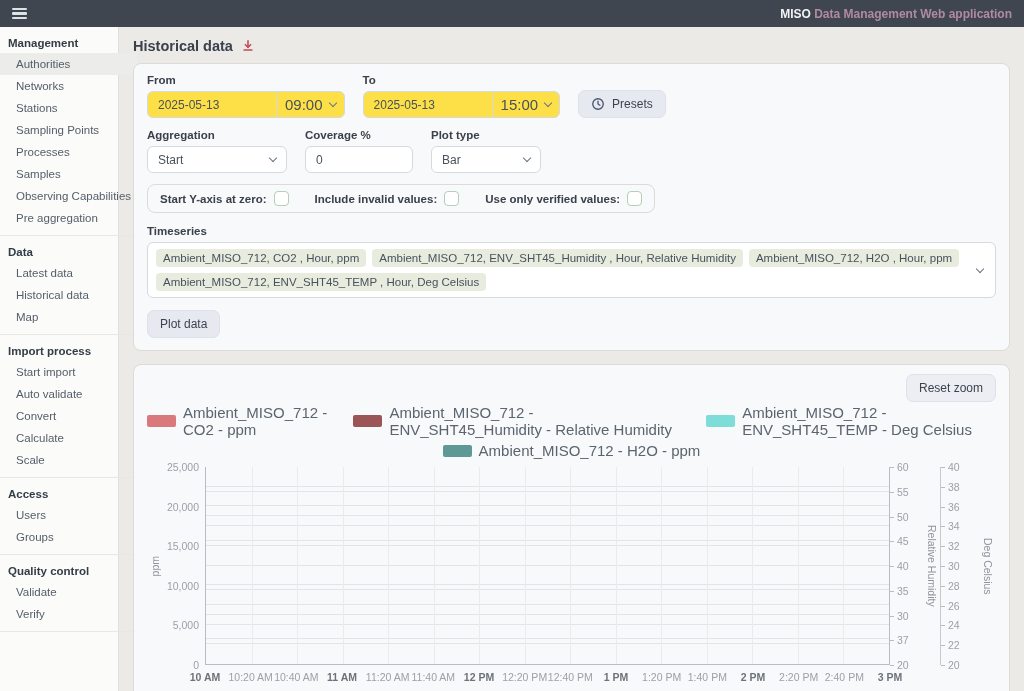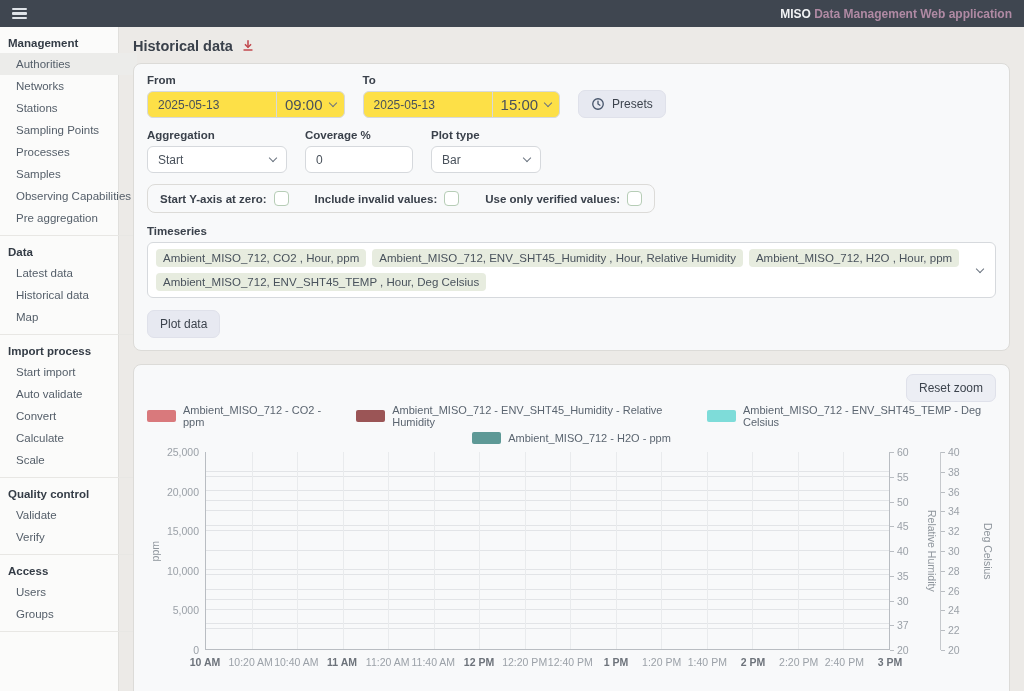--- a/index.html
+++ b/index.html
@@ -52,21 +52,21 @@
   .ts-select { position:relative; background:#fff; border:1px solid #d6d9dd; border-radius:6px; padding:6px 28px 6px 8px; min-height:48px; display:flex; flex-wrap:wrap; gap:6px; align-content:flex-start; cursor:pointer; }
   .ts-tag { background:#e7ecdf; color:#49525c; border-radius:4px; padding:3px 7px; font-size:11.5px; white-space:nowrap; }
   .ts-chev { position:absolute; right:12px; top:50%; margin-top:-4px; }
   .plot-btn-row { margin-top:12px; }
 
   
   .chart-card { margin-top:13px; padding:9px 13px 8px 13px; height:350px; display:flex; flex-direction:column; }
   .chart-toolbar { display:flex; justify-content:flex-end; }
   .legend { display:flex; flex-direction:column; gap:4px; margin-top:2px; }
   .legend-row { display:flex; justify-content:center; gap:26px; }
-  .legend-item { display:flex; align-items:center; gap:7px; font-size:11px; color:#5b6570; }
+  .legend-item { display:flex; align-items:center; gap:7px; font-size:15px; color:#5b6570; }
   .legend-swatch { width:29px; height:12px; border-radius:2px; flex:0 0 auto; }
 
   .chart-row { display:flex; align-items:flex-start; margin-top:8px; flex:1; }
   .ytitle { width:16px; height:198px; display:flex; align-items:center; justify-content:center; font-size:10.5px; color:#8e959c; }
   .ytitle span { writing-mode:vertical-rl; transform:rotate(180deg); }
   .ytitle-right span { writing-mode:vertical-rl; transform:none; }
   .ylabels { position:relative; height:198px; font-size:10.5px; color:#9ba1a8; }
   .ylabels-left { width:42px; }
   .ylabels-left .yl { position:absolute; right:6px; transform:translateY(50%); }
   .ylabels-right { width:34px; }
@@ -124,28 +124,28 @@
         </div>
         <div class="sb-section">
           <div class="sb-header">Import process</div>
           <div class="sb-item">Start import</div>
           <div class="sb-item">Auto validate</div>
           <div class="sb-item">Convert</div>
           <div class="sb-item">Calculate</div>
           <div class="sb-item">Scale</div>
         </div>
         <div class="sb-section">
+          <div class="sb-header">Access</div>
+          <div class="sb-item">Users</div>
+          <div class="sb-item">Groups</div>
+        </div>
+        <div class="sb-section">
           <div class="sb-header">Quality control</div>
           <div class="sb-item">Validate</div>
           <div class="sb-item">Verify</div>
-        </div>
-        <div class="sb-section">
-          <div class="sb-header">Access</div>
-          <div class="sb-item">Users</div>
-          <div class="sb-item">Groups</div>
         </div>
       </div>
     <div class="sb-footer">
       <div class="sb-version">v.1.0.1</div>
       <div class="sb-signout">
         <svg class="icon-svg" width="13" height="13" viewBox="0 0 16 16" fill="none" stroke="#4a5560" stroke-width="1.6" stroke-linecap="round" stroke-linejoin="round">
           <path d="M6.5 3H3.5v10h3"></path>
             <path d="M8 8h6"></path>
             <path d="M11.5 5.5 14 8l-2.5 2.5"></path>
         </svg>

